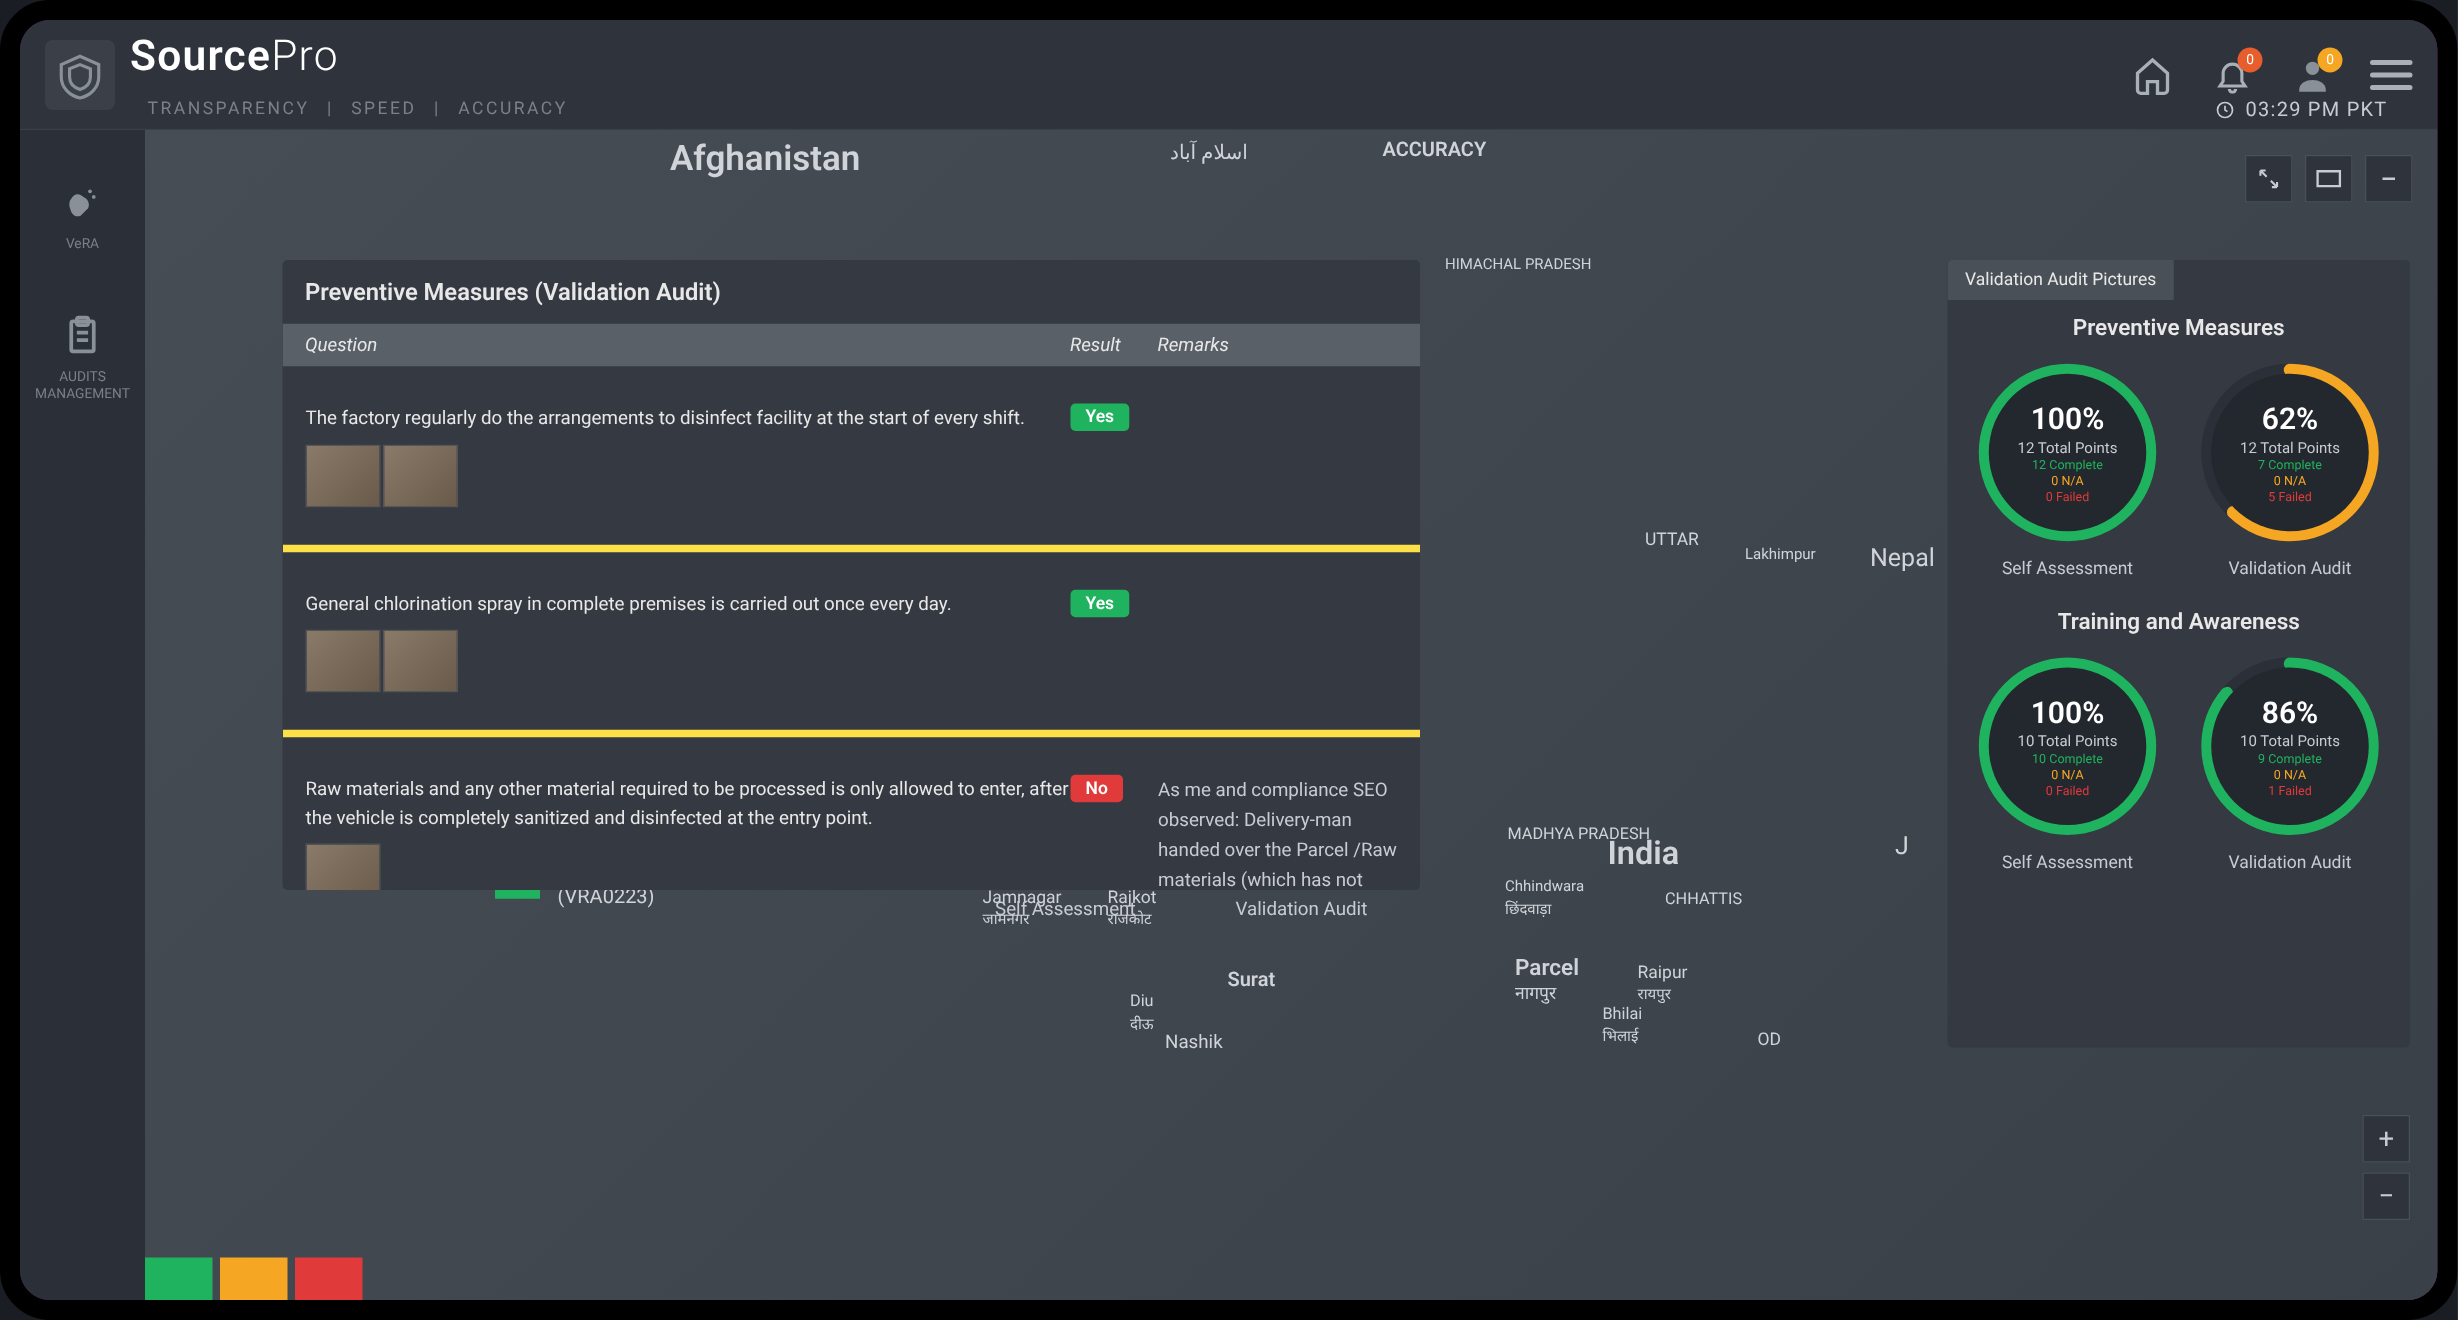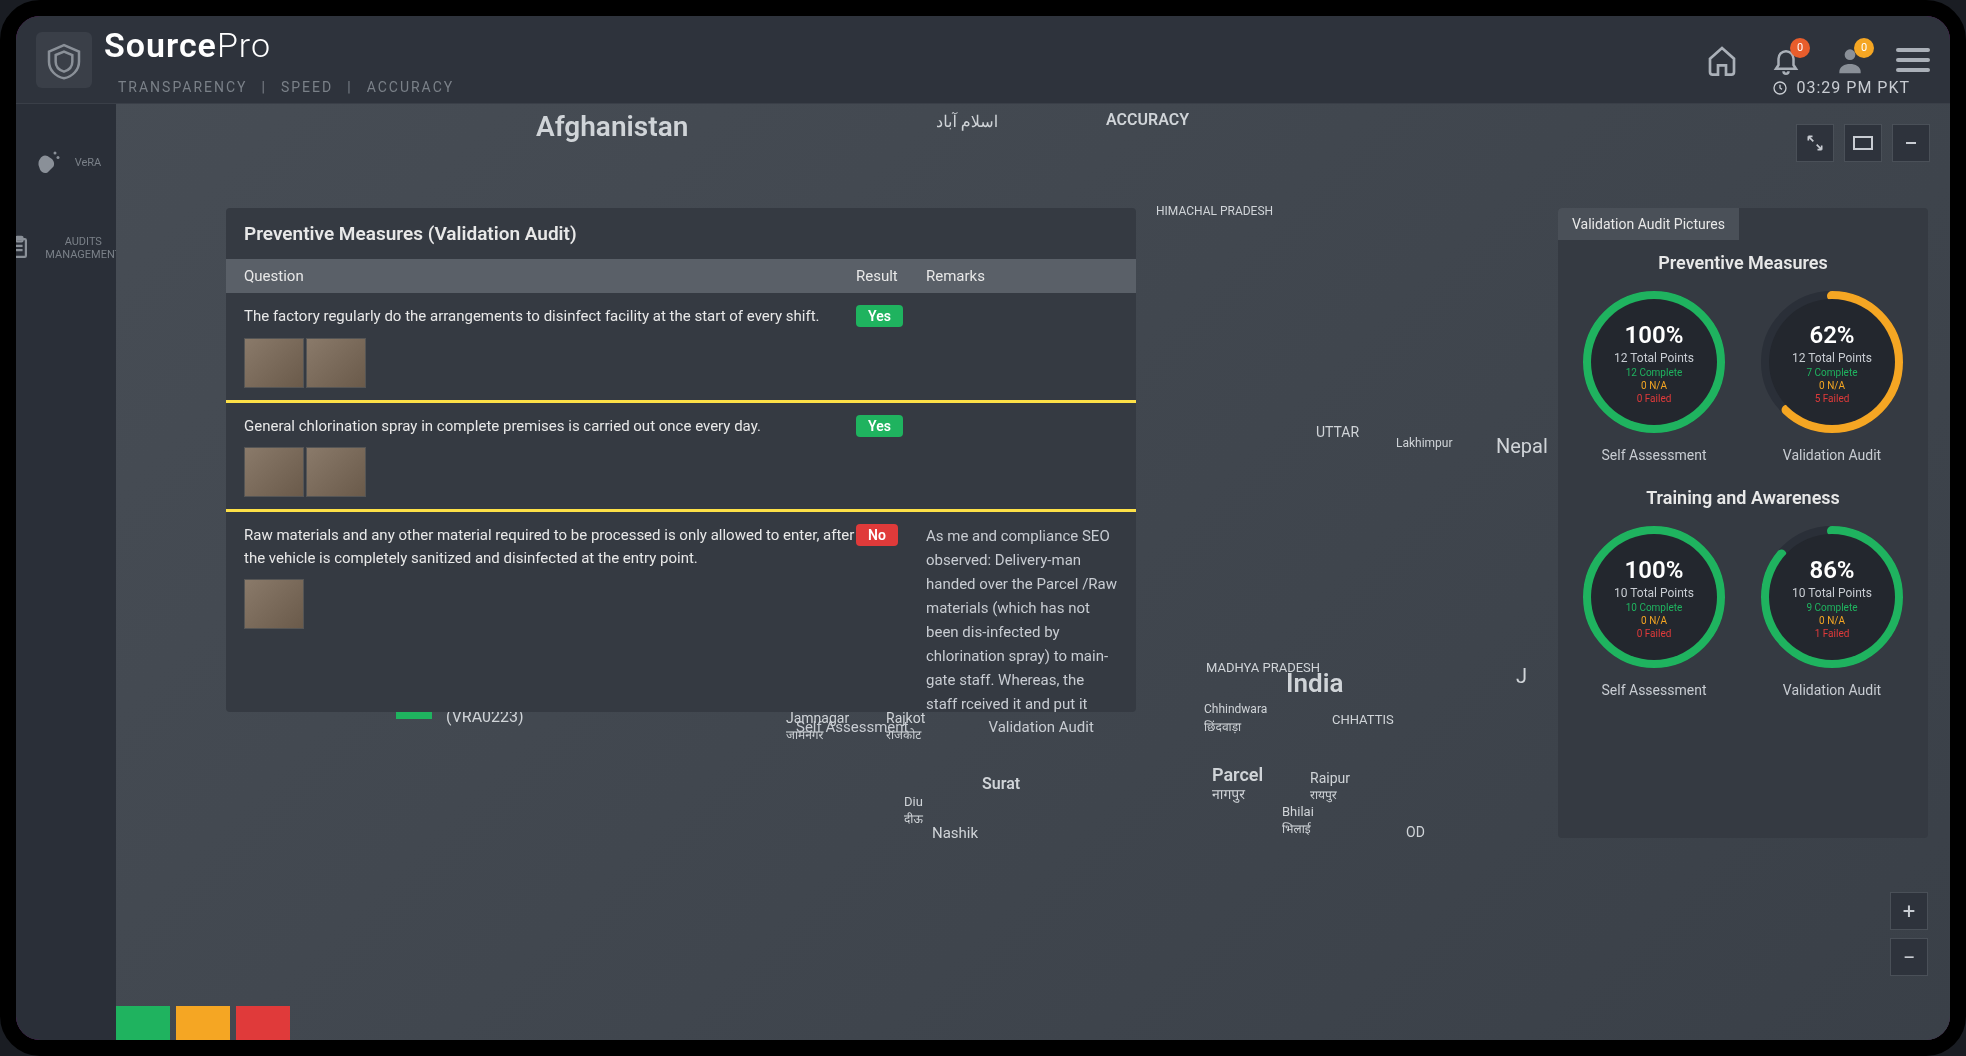--- a/index.html
+++ b/index.html
@@ -15,43 +15,43 @@
 .header-spacer { flex:1; }
 .header-icons { display:flex; gap:28px; align-items:center; }
 .header-icon { width:36px; height:36px; position:relative; display:flex; align-items:center; justify-content:center; color:#aab0b8; cursor:pointer; }
 .badge { position:absolute; top:-4px; right:-6px; background:#e85d2c; color:#fff; font-size:11px; border-radius:50%; width:20px; height:20px; display:flex; align-items:center; justify-content:center; }
 .badge.yellow { background:#f5a623; }
 .hamburger { display:flex; flex-direction:column; gap:6px; cursor:pointer; }
 .hamburger div { width:34px; height:4px; background:#aab0b8; border-radius:2px; }
 .clock-row { position:absolute; top:62px; right:40px; display:flex; align-items:center; gap:8px; color:#c8ccd2; font-size:16px; letter-spacing:1px; }
 .app-body { position:absolute; top:88px; left:0; right:0; bottom:0; display:flex; }
 .sidebar { width:100px; background:#2a2f38; display:flex; flex-direction:column; align-items:center; padding-top:40px; gap:50px; }
-.side-item { display:flex; flex-direction:row; align-items:center; gap:8px; color:#7a8088; font-size:11px; text-align:center; cursor:pointer; padding:0 6px; }
+.side-item { display:flex; flex-direction:column; align-items:center; gap:8px; color:#7a8088; font-size:11px; text-align:center; cursor:pointer; padding:0 6px; }
 .side-item svg { width:36px; height:36px; }
 .map-area { flex:1; position:relative; background:#3a4048; overflow:hidden; }
 .map-bg { position:absolute; inset:0; background:linear-gradient(135deg,#4a5058 0%,#3a4048 100%); opacity:0.8; }
 .map-label { position:absolute; color:#d0d4d8; font-size:16px; pointer-events:none; }
 .map-controls { position:absolute; top:20px; right:20px; display:flex; gap:10px; }
 .mc-btn { width:38px; height:38px; background:#2e333c; border:1px solid #4a5058; display:flex; align-items:center; justify-content:center; color:#c8ccd2; cursor:pointer; }
 .legend-item { position:absolute; left:280px; top:584px; display:flex; align-items:center; gap:14px; color:#d0d4d8; font-size:16px; }
 .legend-sw { width:36px; height:24px; background:#1fb35f; }
 .bottom-legend { position:absolute; left:100px; bottom:0; display:flex; gap:6px; }
 .bl-sw { width:54px; height:34px; }
 .zoom-plus { position:absolute; right:22px; bottom:110px; width:38px; height:38px; background:#2e333c; border:1px solid #4a5058; color:#c8ccd2; font-size:22px; display:flex; align-items:center; justify-content:center; cursor:pointer; }
 .zoom-minus { position:absolute; right:22px; bottom:64px; width:38px; height:38px; background:#2e333c; border:1px solid #4a5058; color:#c8ccd2; font-size:22px; display:flex; align-items:center; justify-content:center; cursor:pointer; }
 .modal { position:absolute; left:110px; top:104px; width:910px; height:504px; background:#353a42; border-radius:4px; overflow:hidden; }
 .modal-title { padding:14px 18px; font-size:19px; font-weight:600; color:#e8e8e8; }
-.modal-head { display:flex; background:#5a6068; font-size:15px; }
+.modal-head { display:flex; background:#5a6068; font-size:15px;font-style:italic; }
 .mh-q { flex:0 0 630px; padding:8px 18px; }
 .mh-r { flex:0 0 60px; padding:8px 0; }
 .mh-rm { flex:1; padding:8px 10px; }
 .modal-body { height:420px; overflow-y:auto; }
 .modal-body::-webkit-scrollbar { width:10px; }
 .modal-body::-webkit-scrollbar-thumb { background:#5a6068; border-radius:5px; }
-.q-row { display:flex; padding:12px 18px; border-bottom:3px solid #fde047; font-size:15px; }
+.q-row { display:flex; padding:30px 18px; border-bottom:6px solid #fde047; font-size:15px; }
 .q-text { flex:0 0 612px; color:#e8e8e8; line-height:1.5; }
 .q-result { flex:0 0 60px; }
 .q-remarks { flex:1; color:#c8ccd2; line-height:1.6; padding-left:10px; }
 .pill { display:inline-block; padding:3px 12px; border-radius:4px; color:#fff; font-weight:600; font-size:14px; }
 .pill.yes { background:#1fb35f; }
 .pill.no { background:#e03a3a; }
 .thumbs { display:flex; gap:2px; margin-top:10px; }
 .thumb { width:60px; height:50px; background:linear-gradient(135deg,#8a7a6a,#6a5a4a); border:1px solid #555; }
 .dash-panel { position:absolute; right:22px; top:104px; width:370px; height:630px; background:#353a42; border-radius:4px; overflow-y:auto; }
 .dash-panel::-webkit-scrollbar { width:10px; }

